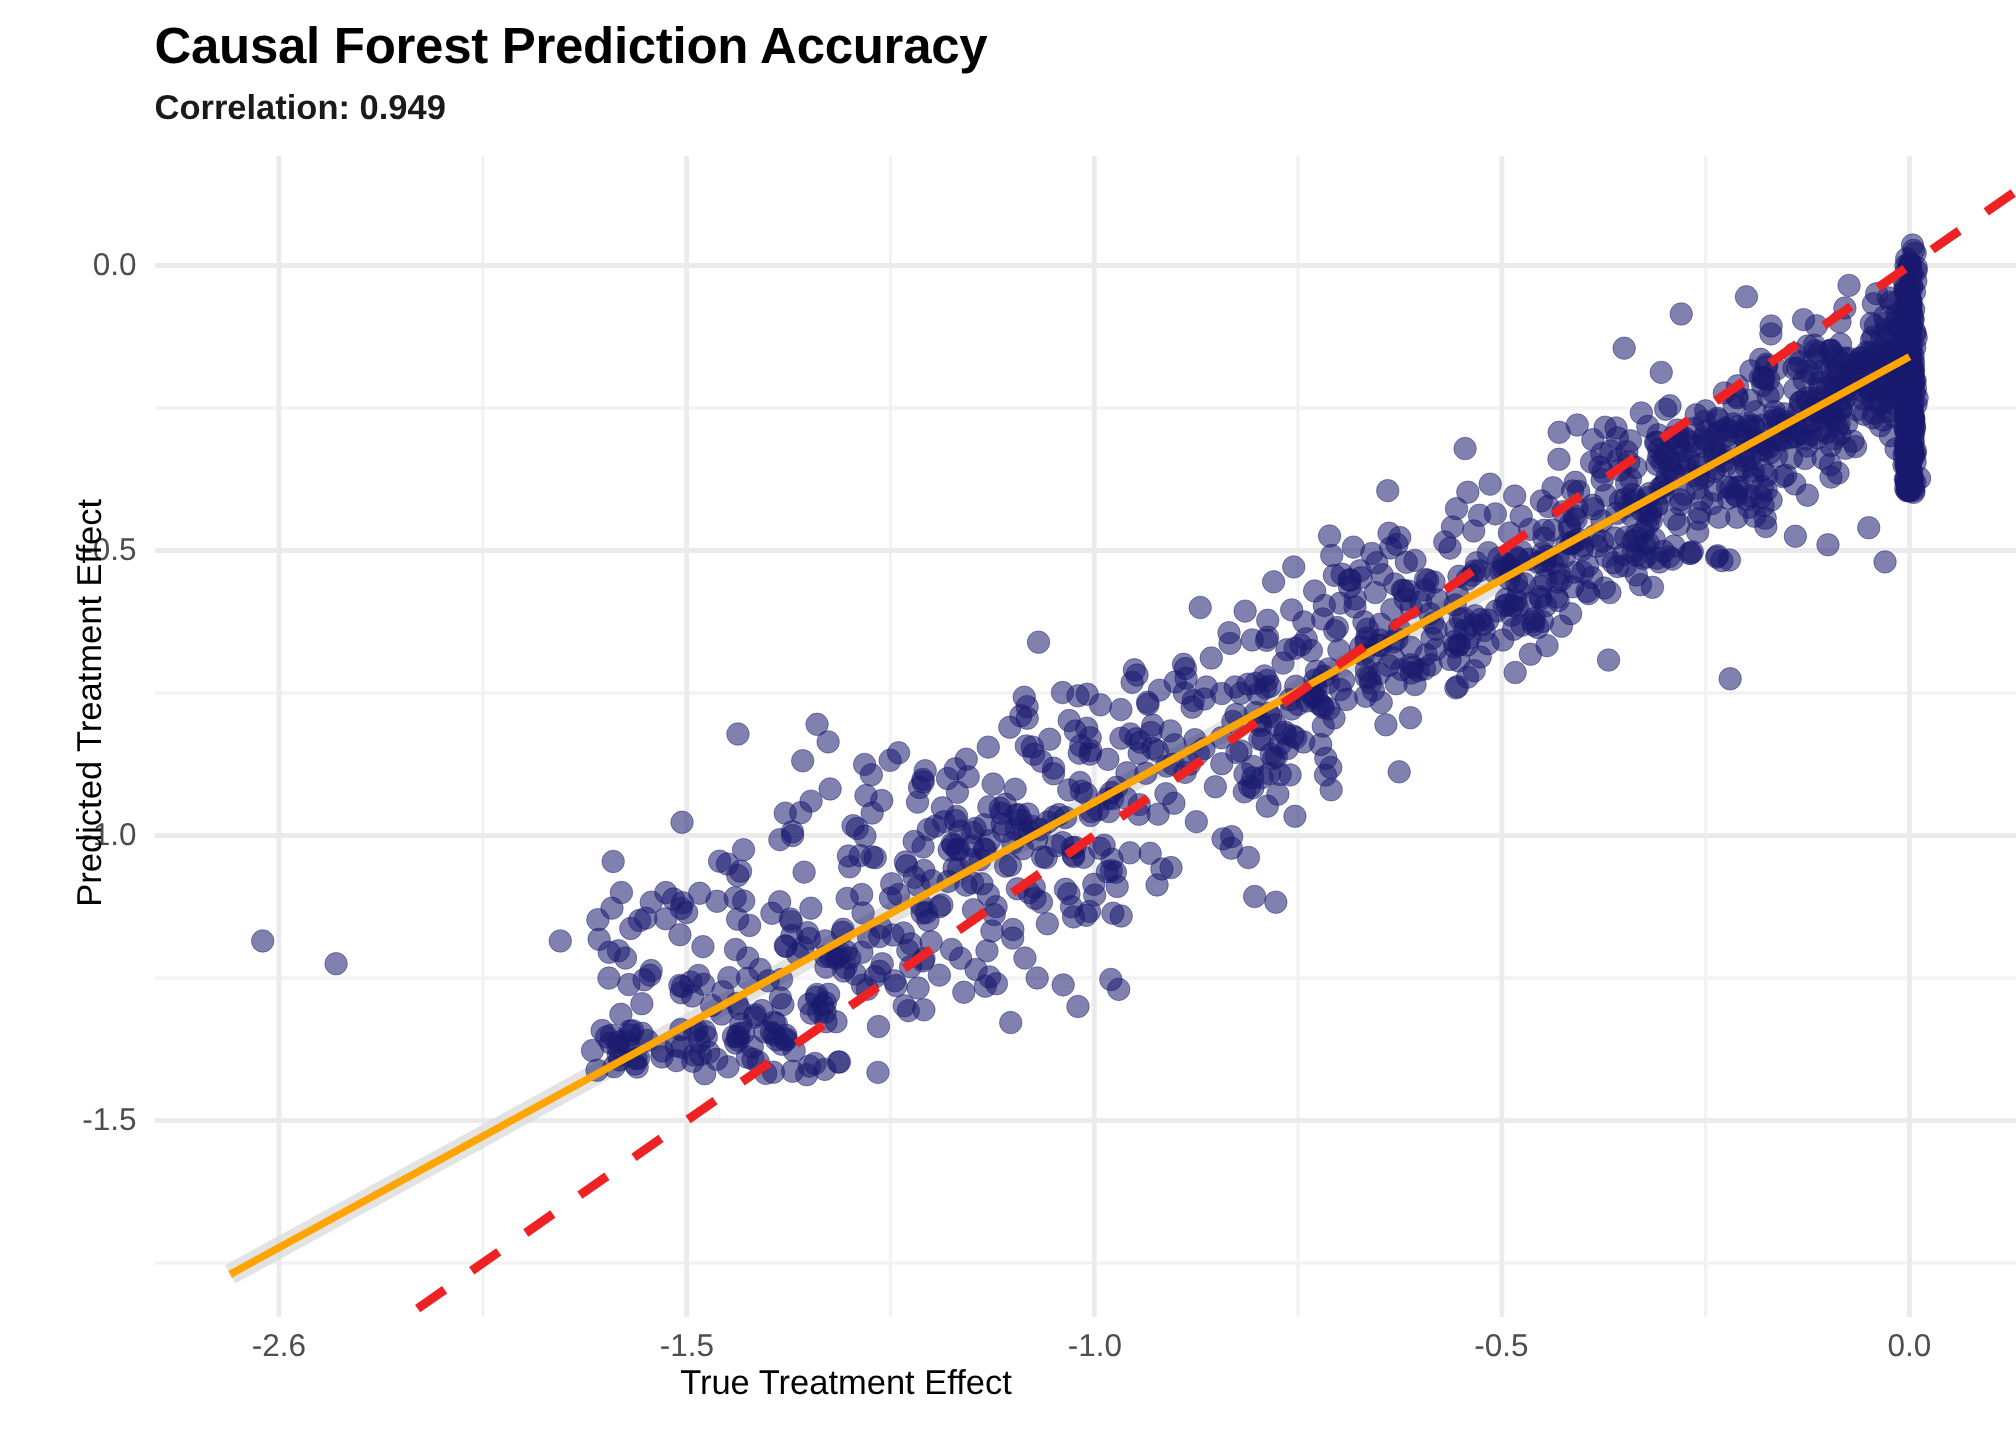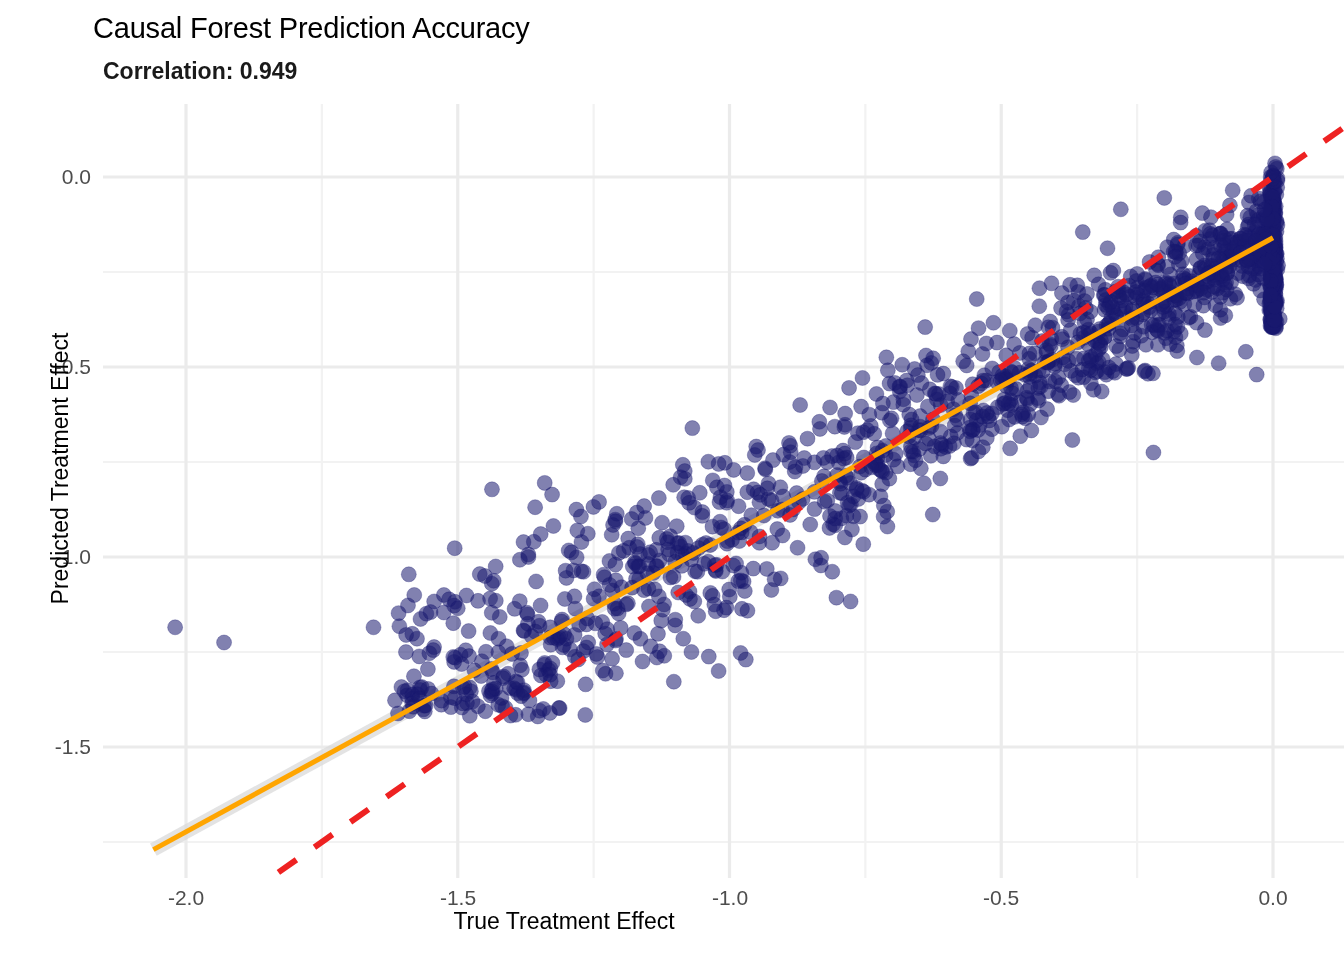--- a/index.html
+++ b/index.html
@@ -15,24 +15,24 @@
     position: relative;
   }
   #root {
     position: absolute;
     inset: 0;
     background: #ffffff;
   }
   
   #title {
     position: absolute;
-    left: 93px;
+    left: 103px;
     top: 12px;
-    font-size: 29px;
-    font-weight: normal;
+    font-size: 34px;
+    font-weight: bold;
     color: #000000;
     letter-spacing: -0.2px;
     white-space: nowrap;
   }
   #subtitle {
     position: absolute;
     left: 103px;
     top: 58px;
     font-size: 23px;
     font-weight: bold;
@@ -1724,21 +1724,21 @@
       <g id="fit-layer">
           <line x1="50.38999999999987" y1="745.6" x2="1170" y2="133.8" stroke="#FFA500" stroke-width="5" stroke-linecap="butt"></line>
         </g>
       <g id="ref-layer">
           <line x1="175.39499999999998" y1="768.4" x2="1240.655" y2="23.599999999999994" stroke="#EE2222" stroke-width="6" stroke-dasharray="22 22" stroke-linecap="butt"></line>
         </g>
     </svg>
   </div>
 
   <div id="xticks-container">
-      <div class="xtick" style="left: 186px;">-2.0</div>
+      <div class="xtick" style="left: 186px;">-2.6</div>
       <div class="xtick" style="left: 458px;">-1.5</div>
       <div class="xtick" style="left: 730px;">-1.0</div>
       <div class="xtick" style="left: 1001px;">-0.5</div>
       <div class="xtick" style="left: 1273px;">0.0</div>
     </div>
   <div id="yticks-container">
       <div class="ytick" style="top: 177px;">0.0</div>
       <div class="ytick" style="top: 367px;">-0.5</div>
       <div class="ytick" style="top: 557px;">-1.0</div>
       <div class="ytick" style="top: 747px;">-1.5</div>

